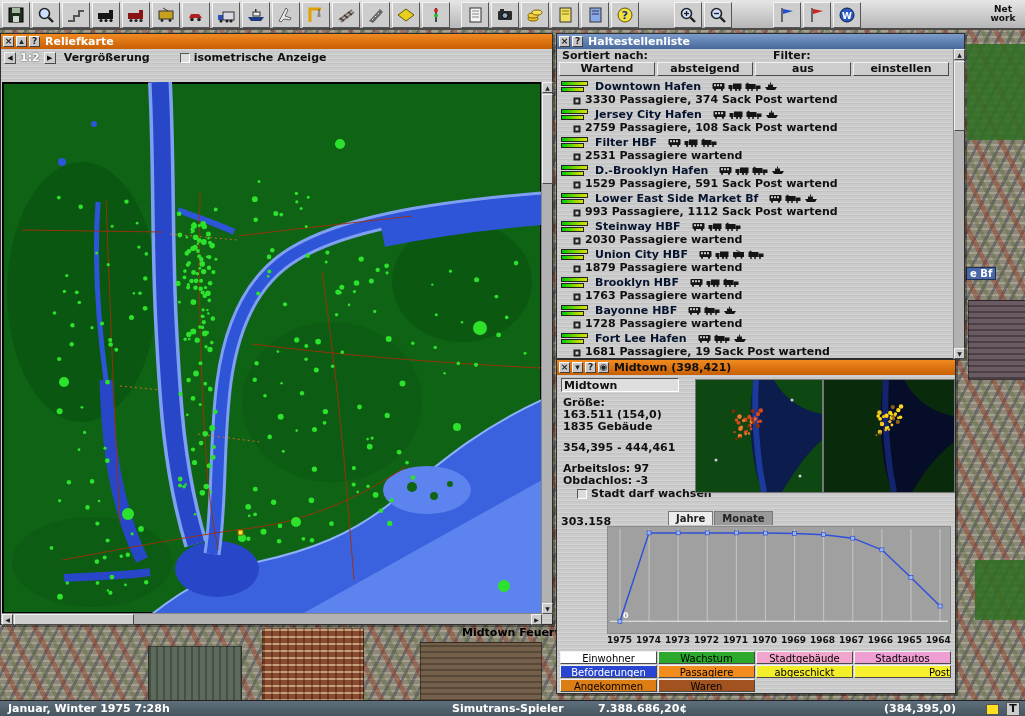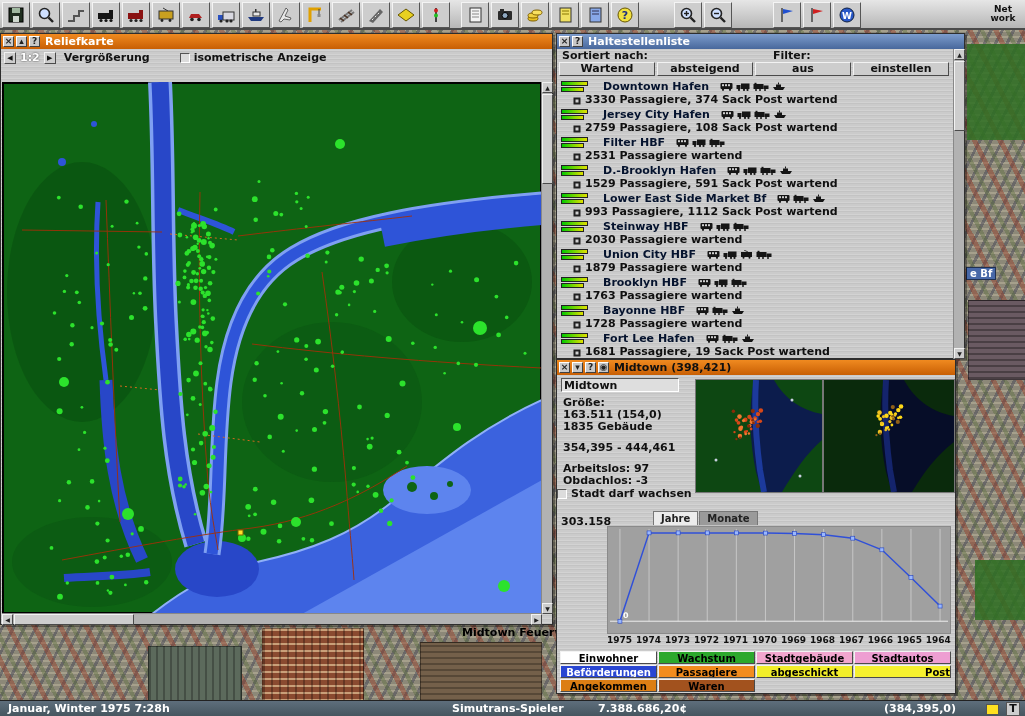--- a/index.html
+++ b/index.html
@@ -82,50 +82,50 @@
   .hbtns{display:flex;gap:2px;padding:0 2px;height:15px;}
   .hbtns .btn{width:96px;}
   .hlist{position:absolute;left:0;top:44px;width:397px;height:281px;overflow:hidden;}
   .halt-vs{right:0;top:15px;height:310px;}
   .halt-row{height:28px;box-sizing:border-box;padding:1px 0 0 4px;}
   .hl1{display:flex;align-items:center;height:14px;gap:3px;}
   .hbars{display:flex;flex-direction:column;gap:1px;width:27px;flex:0 0 auto;}
   .hbars i{display:block;height:5px;border:1px solid #222;box-sizing:border-box;
       background:linear-gradient(90deg,#00c800 0%,#7ed800 55%,#e0e000 100%);}
   .hbars i:last-child{width:23px;}
-  .hname{font-size:11px;font-weight:bold;color:#05132e;white-space:nowrap;margin-left:12px;}
+  .hname{font-size:11px;font-weight:bold;color:#05132e;white-space:nowrap;margin-left:4px;}
   .hicons{display:flex;align-items:center;gap:3px;margin-left:8px;}
   .hl2{display:flex;align-items:center;gap:4px;height:12px;padding-left:12px;}
   .hstats{font-size:11px;font-weight:bold;color:#101010;white-space:nowrap;}
 
   
   .city{left:556px;top:359px;width:400px;height:335px;}
   .ccontent{position:relative;height:392px;}
   .cname{position:absolute;left:4px;top:3px;width:118px;height:14px;background:#dedede;
       border:1px solid;border-color:#555 #fff #fff #555;font-family:"DejaVu Sans",sans-serif;
       font-size:11px;font-weight:bold;color:#111;padding:0 2px;box-sizing:border-box;}
   .cstats{position:absolute;left:6px;top:22px;}
   .cstat{font-size:11px;font-weight:bold;line-height:12px;color:#111;white-space:nowrap;}
   .cstat3,.cstat4{margin-top:9px;}
-  .cgrow{position:absolute;left:0;top:112px;display:flex;align-items:center;gap:4px;}
+  .cgrow{position:absolute;left:20px;top:112px;display:flex;align-items:center;gap:4px;}
   .glab{font-size:11px;font-weight:bold;color:#111;}
   .mm{position:absolute;top:4px;width:126px;height:112px;border:1px solid #777;box-sizing:content-box;}
   .mm1{left:138px;}
   .mm2{left:266px;width:130px;}
   .ymax{position:absolute;left:4px;top:140px;font-size:11px;font-weight:bold;color:#111;}
-  .tabs{position:absolute;left:96px;top:136px;display:flex;gap:1px;justify-content:flex-end;}
+  .tabs{position:absolute;left:111px;top:136px;display:flex;gap:1px;justify-content:flex-end;}
   .tab{height:13px;padding:0 7px;font-size:10px;font-weight:bold;line-height:13px;color:#222;
       background:#9a9a9a;border:1px solid #777;border-bottom:none;}
   .tab.active{background:#ececec;}
   .plot{position:absolute;left:50px;top:151px;width:344px;height:108px;background:#a0a0a0;border:1px solid #8a8a8a;box-sizing:border-box;}
   .plot svg{display:block;width:100%;height:100%;}
   .ylabels{position:absolute;left:50px;top:260px;width:344px;display:flex;justify-content:space-between;}
   .ylabels span{font-size:9px;font-weight:bold;color:#111;}
   .cgrid{position:absolute;left:3px;top:276px;display:grid;grid-template-columns:repeat(4,97px);gap:1px;}
-  .cbtn{height:13px;font-size:10px;font-weight:bold;line-height:13px;text-align:center;
+  .cbtn{height:13px;font-size:10px;font-weight:normal;line-height:13px;text-align:center;
       border:1px solid;border-color:#f2f2f2 #4a4a4a #4a4a4a #f2f2f2;box-sizing:border-box;overflow:hidden;white-space:nowrap;}
 
   
   .statusbar{position:absolute;left:0;top:700px;width:1025px;height:16px;
       background:linear-gradient(#5e6e7c,#46565f);border-top:1px solid #222;box-sizing:border-box;}
   .statusbar span{position:absolute;top:1px;font-size:11px;font-weight:bold;color:#fff;white-space:nowrap;}
   .sb-date{left:8px;}
   .sb-player{left:452px;}
   .sb-money{left:598px;}
   .sb-coords{left:884px;}

